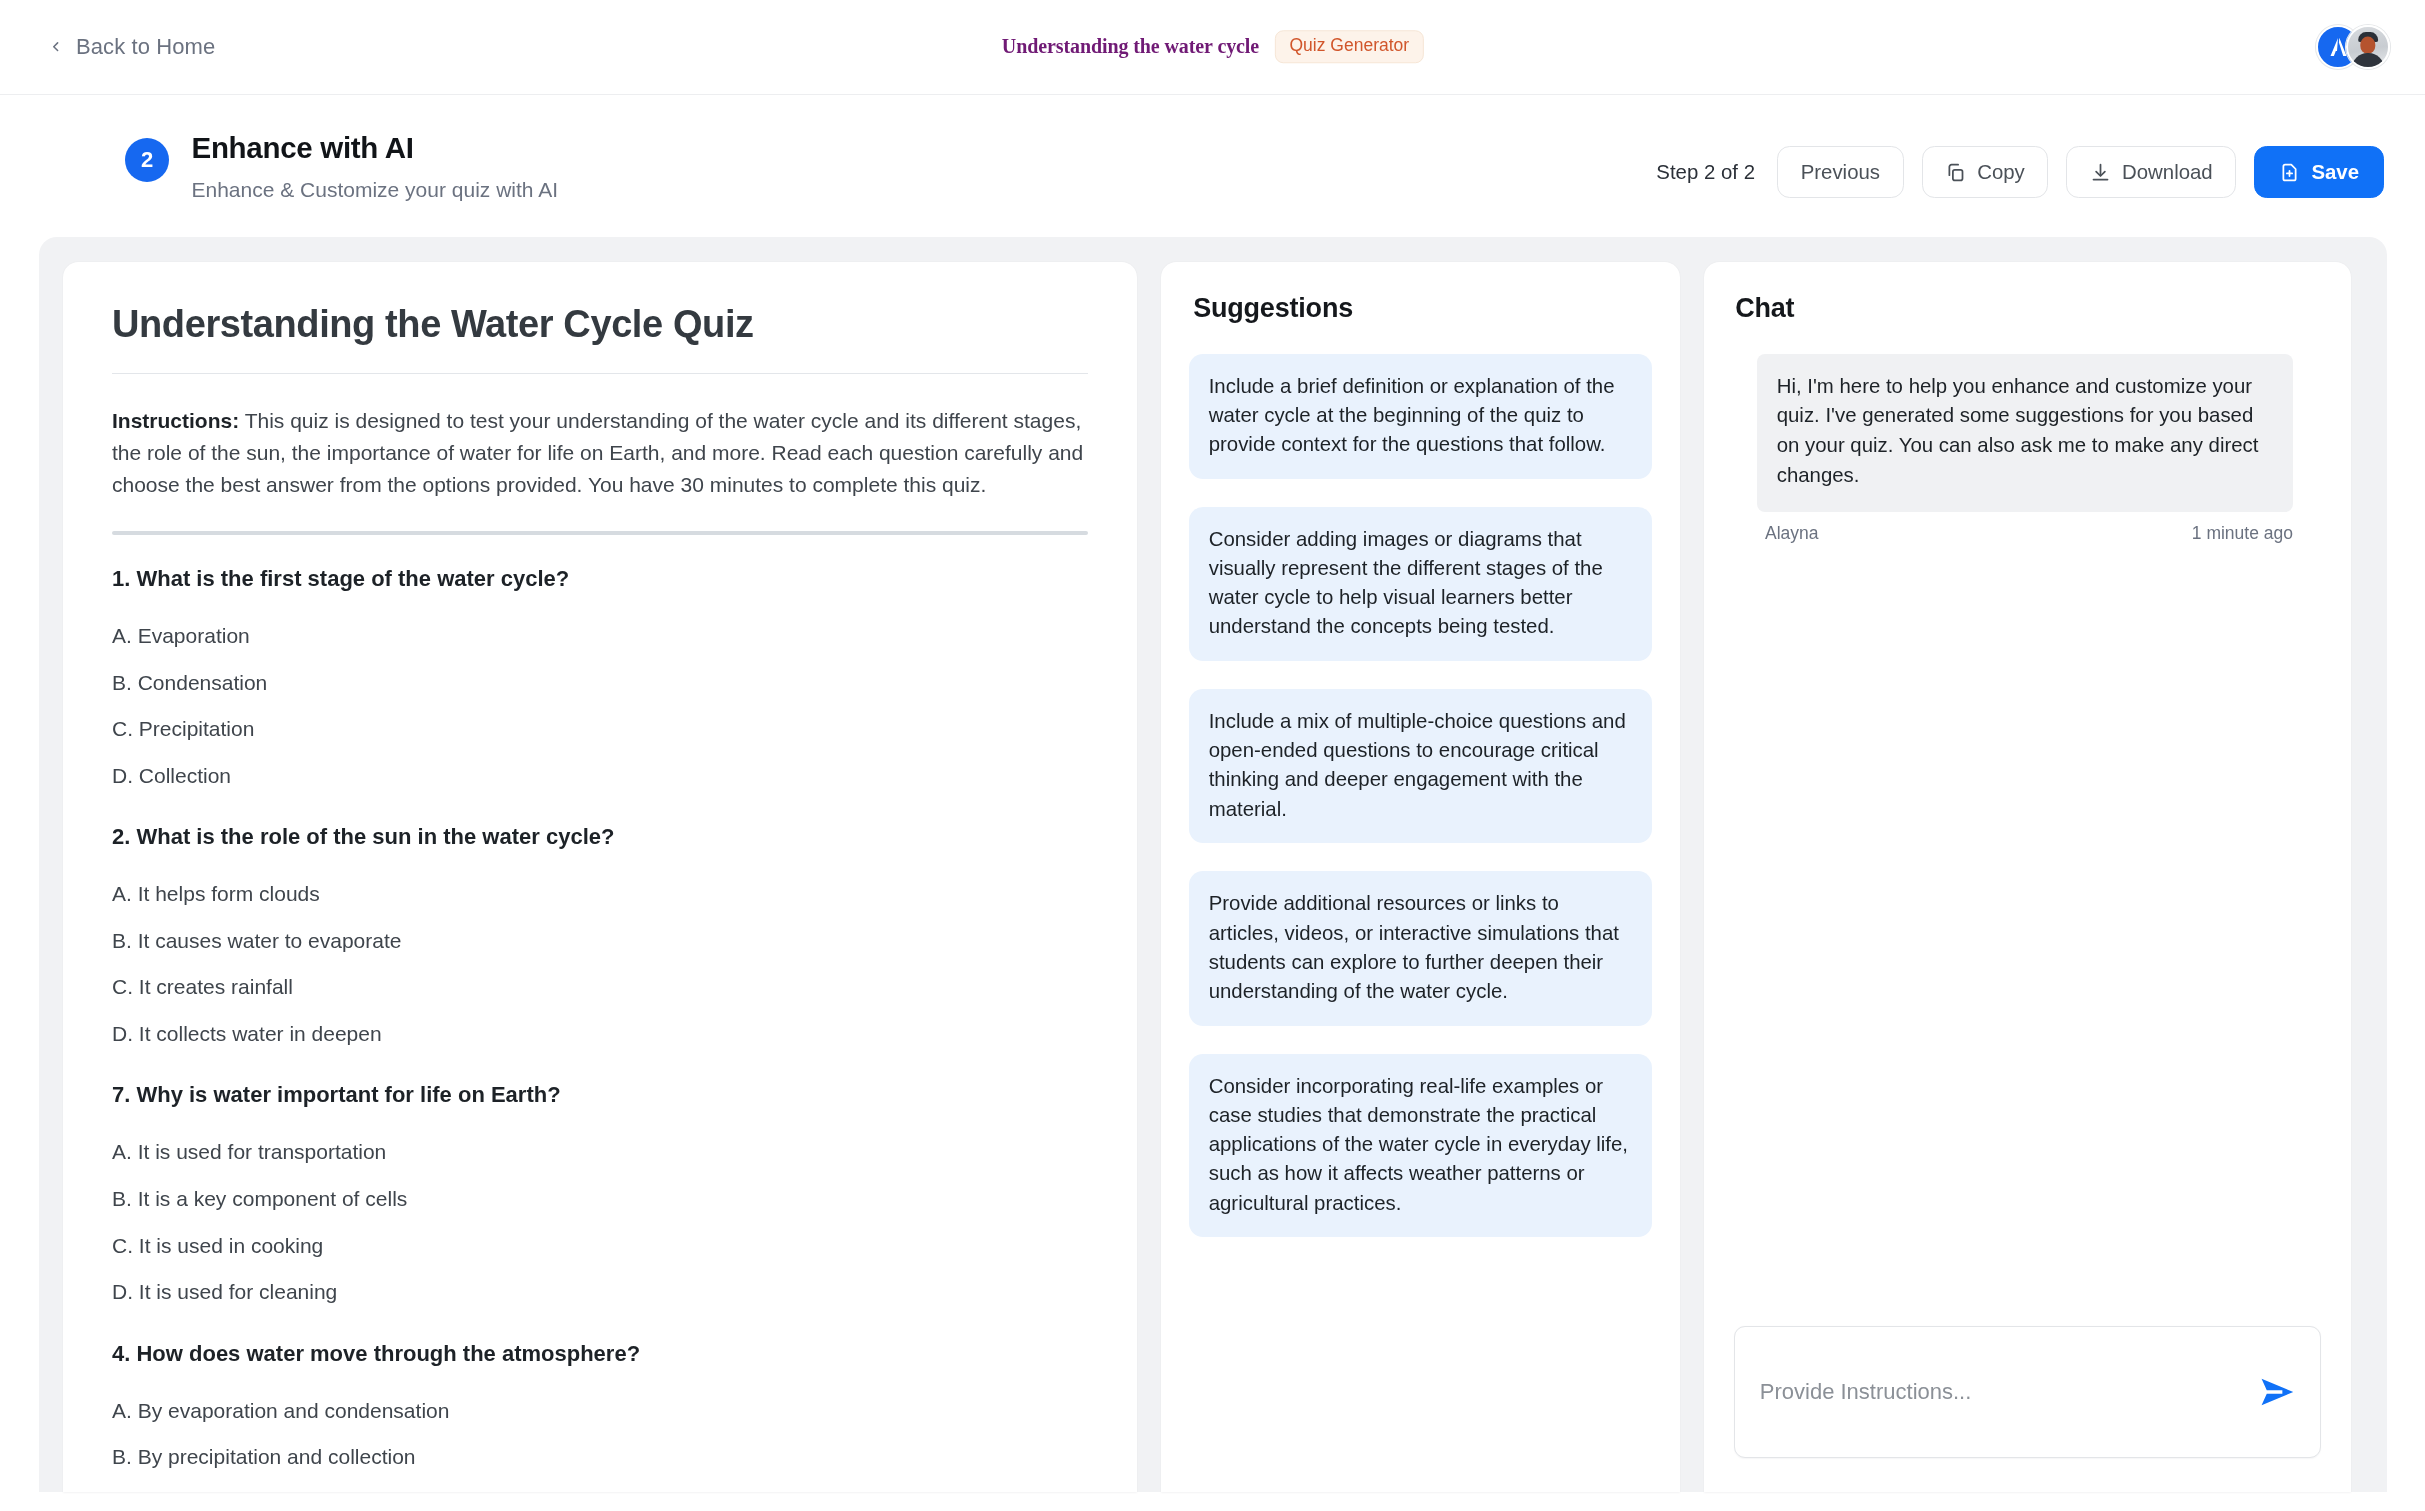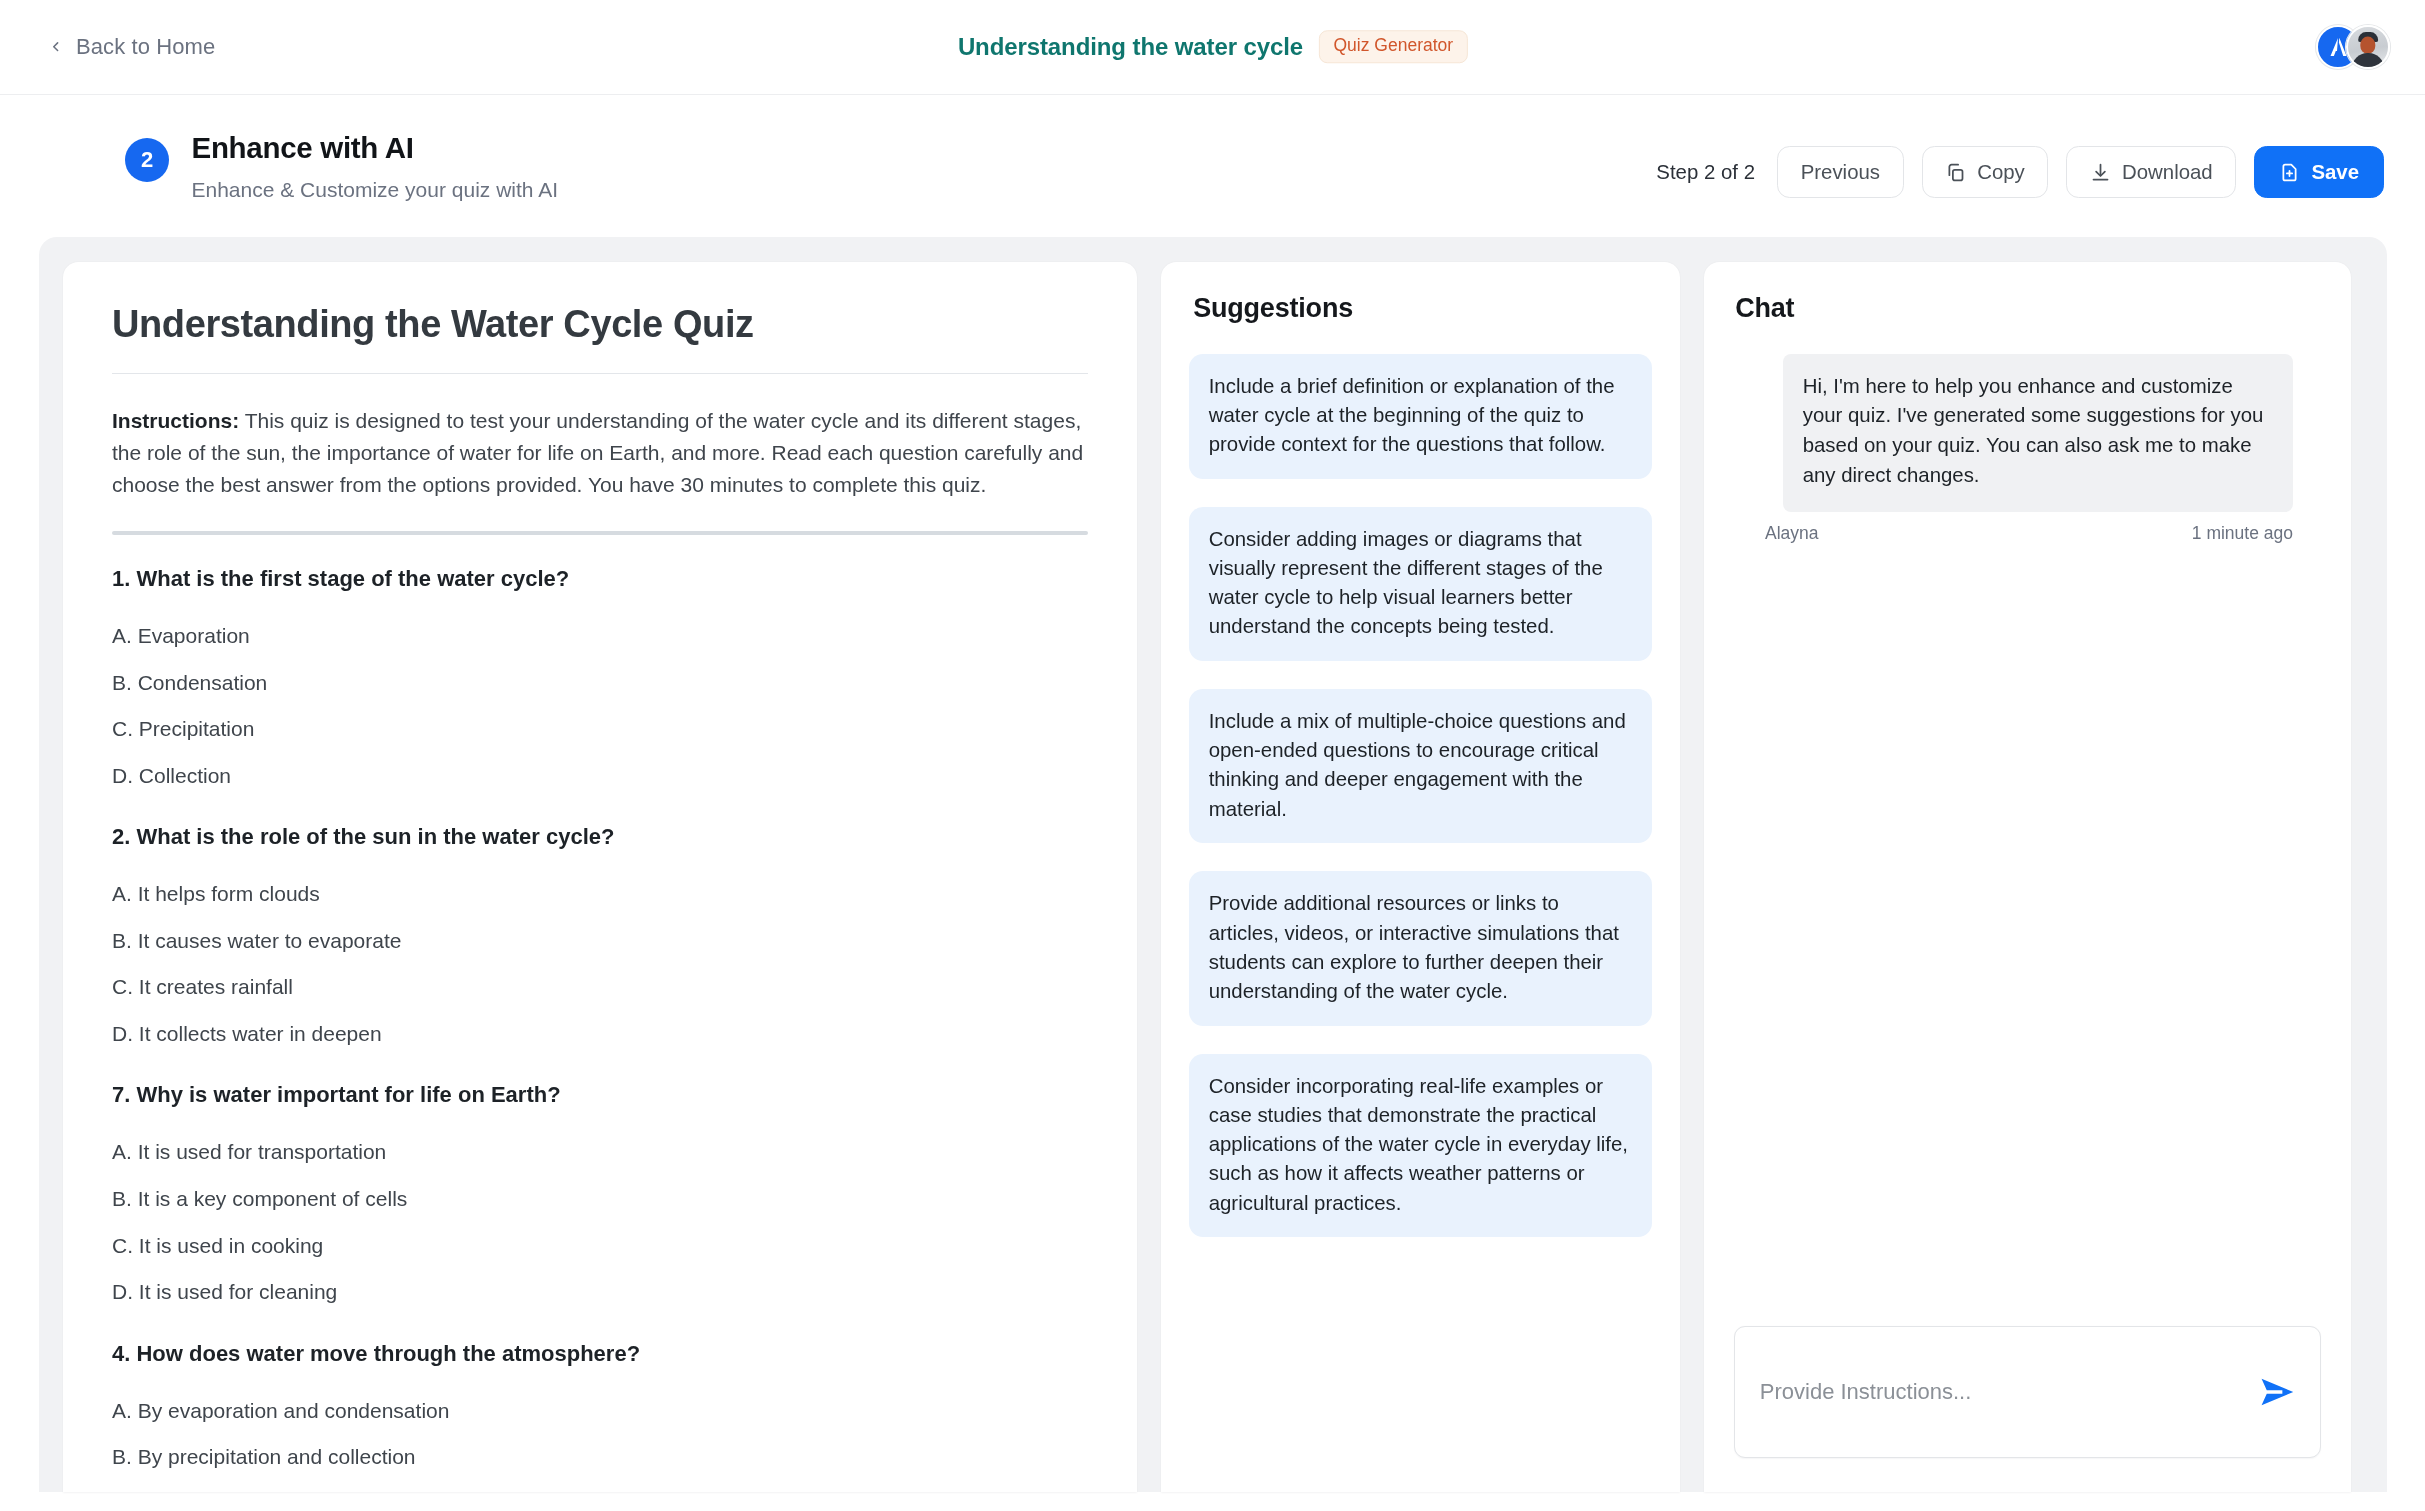--- a/index.html
+++ b/index.html
@@ -49,24 +49,25 @@
     position: absolute;
     left: 50%;
     top: 50%;
     transform: translate(-50%, -50%);
     display: flex;
     align-items: center;
     gap: 15.4px;
     white-space: nowrap;
   }
   .doc-title {
-    font-size: 24px;
+    font-size: 20px;
     font-weight: 700;
-    color: #0f766e;
+    color: #701a75;
     letter-spacing: -0.1px;
+    font-family: Liberation Serif, serif;
   }
   .badge {
     background: #fdf3ea;
     border: 1.1px solid #f6e6d6;
     color: #d1562b;
     font-size: 17.5px;
     padding: 6.3px 14px 7.7px;
     border-radius: 8.4px;
     line-height: 1;
   }
@@ -277,21 +278,21 @@
   .chat-panel {
     flex: 1 1 auto;
     padding: 31px 27px 0 27px;
     display: flex;
     flex-direction: column;
   }
   .chat-msg {
     background: #f0f1f3;
     border-radius: 8px;
     padding: 18px 19.7px 21px;
-    margin: 0 31px 0 52px;
+    margin: 0 31px 0 26px;
   }
   .chat-msg p {
     font-size: 20.4px;
     line-height: 1.46;
     color: #1d2227;
   }
   .chat-meta {
     display: flex;
     justify-content: space-between;
     margin: 11.2px 31px 0 34px;

